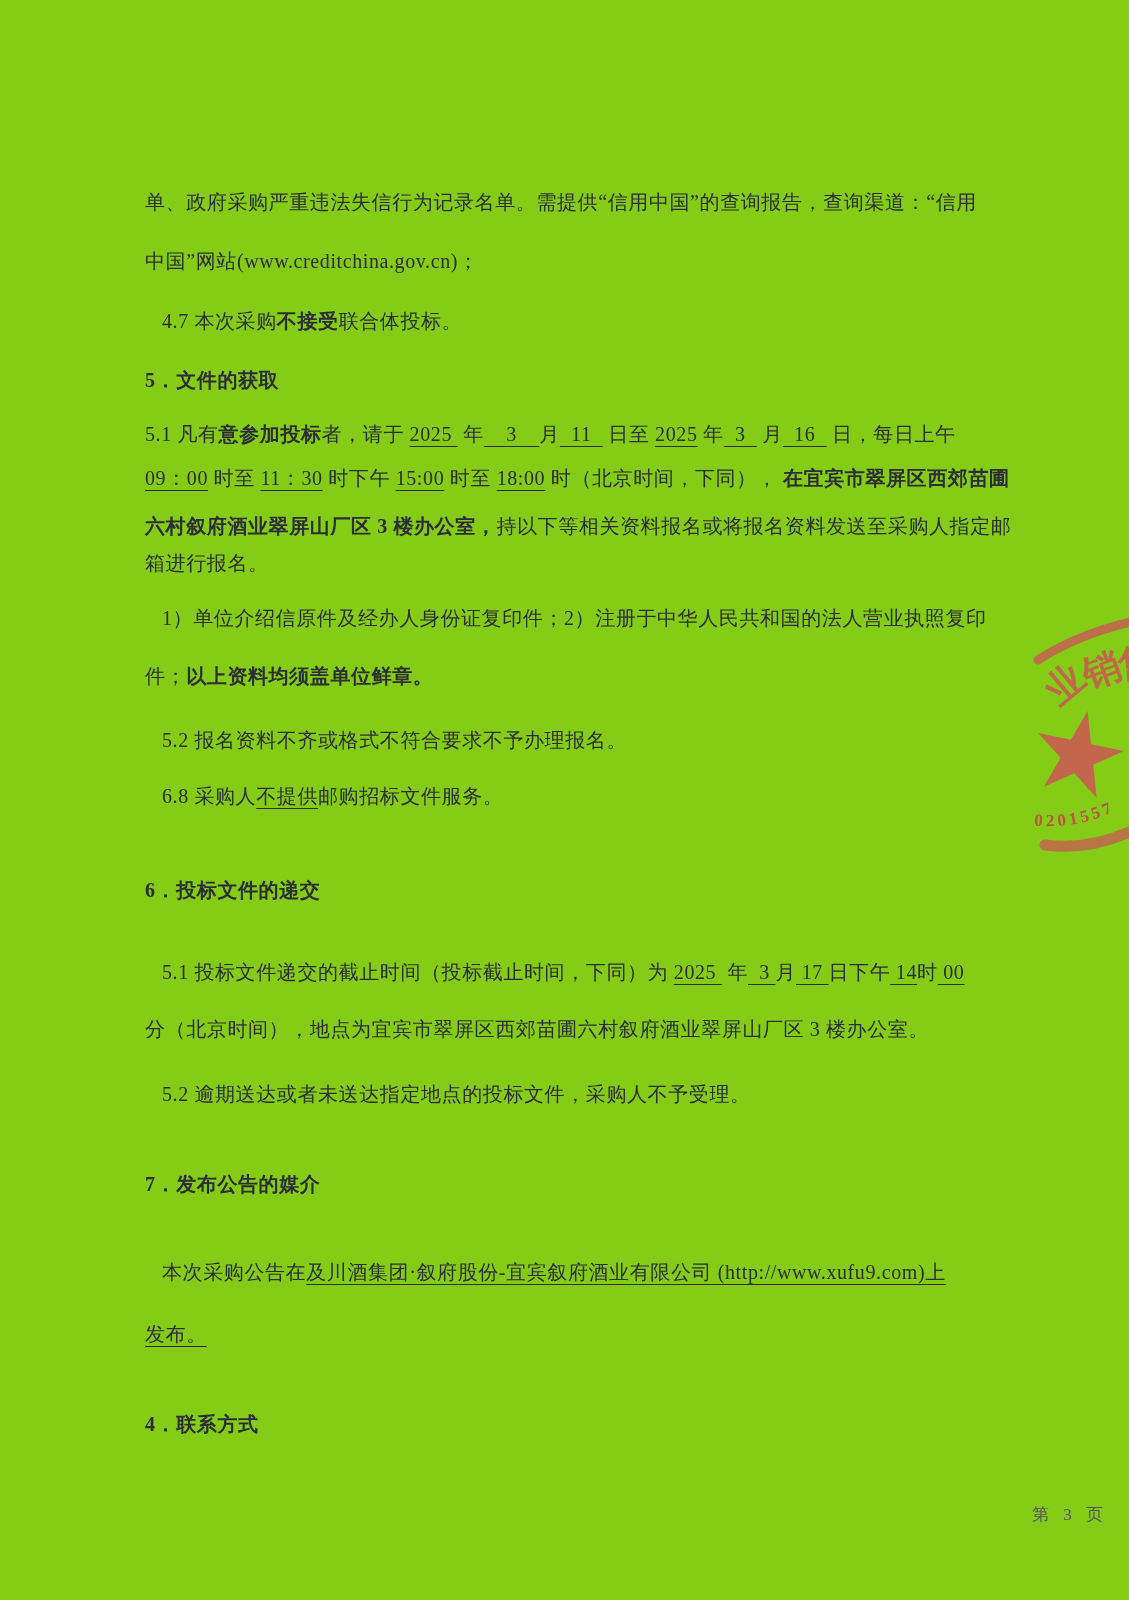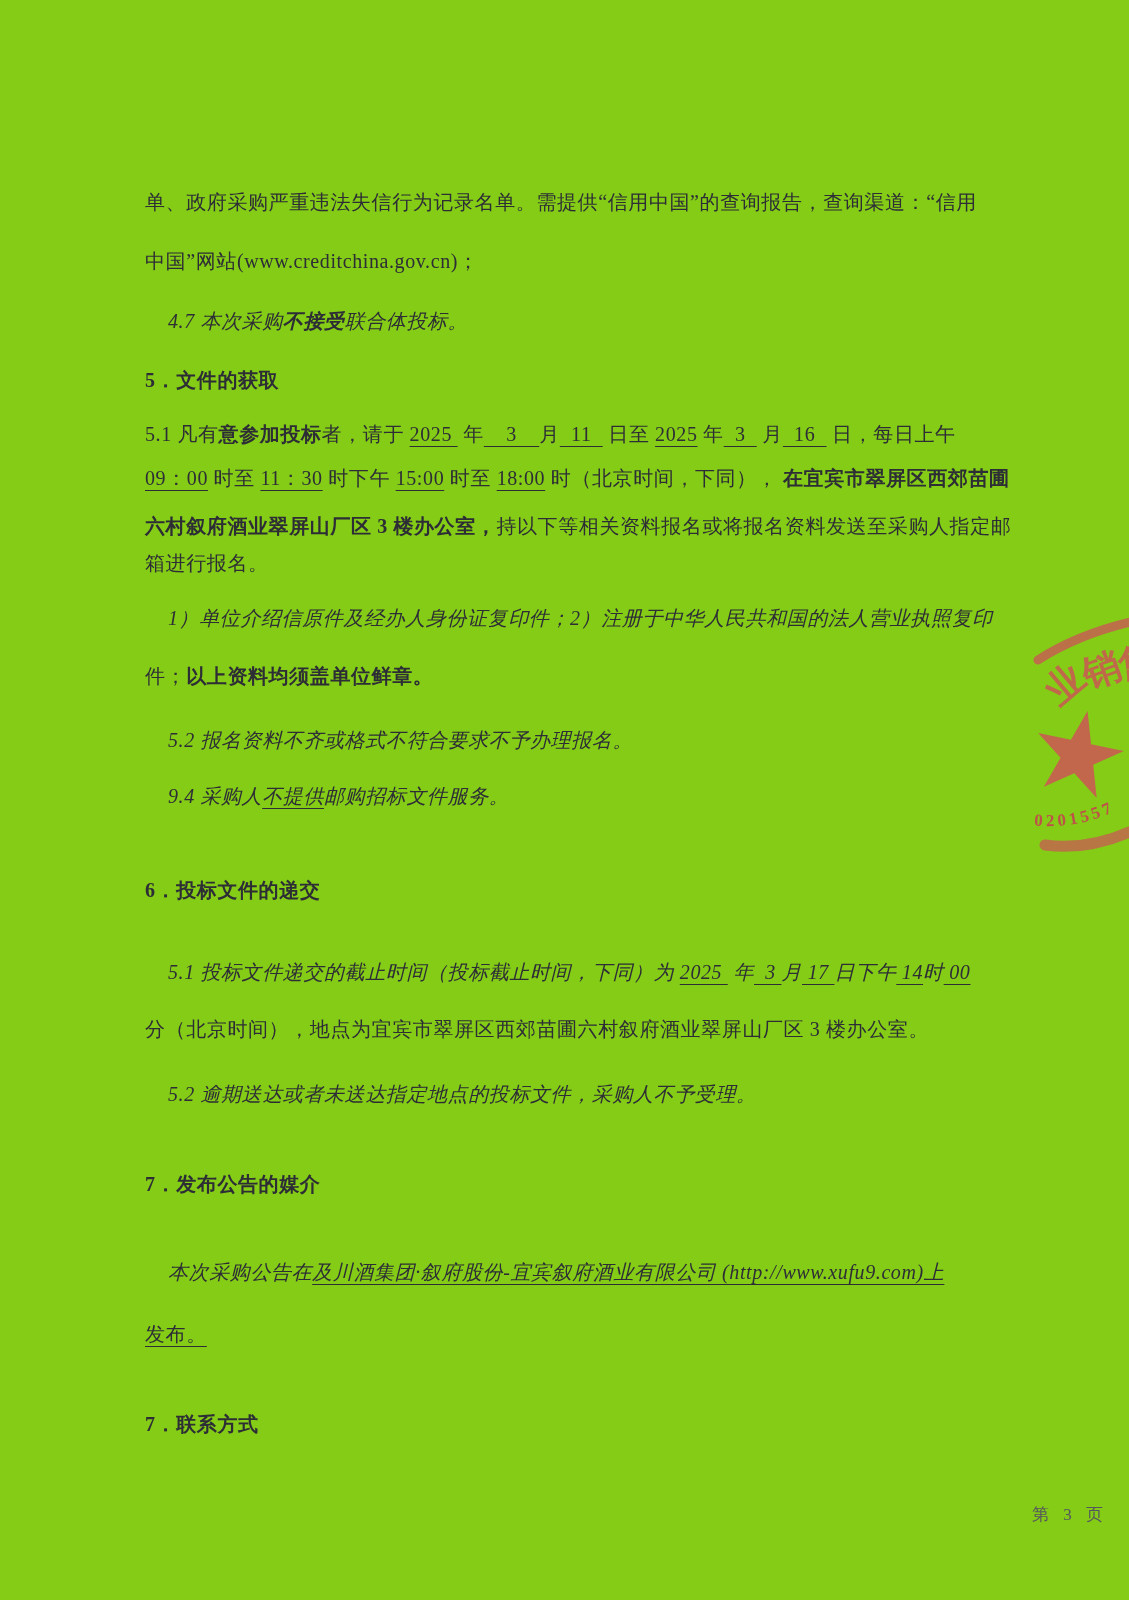--- a/index.html
+++ b/index.html
@@ -15,21 +15,21 @@
   .line{
     position:absolute;
     left:145px;
     max-width:860px;
     font-size:20px;
     line-height:28px;
     letter-spacing:0.6px;
     white-space:pre;
     color:#2d2d36;
   }
-  .line.indent{left:168px;font-style:italic;}
+  .line.indent{left:162px;}
   .run.b{font-weight:bold;}
   .run.u{text-decoration:underline;text-underline-offset:5px;text-decoration-thickness:1px;text-align:right;}
   #footer{
     position:absolute;
     top:1503px;left:0;width:1108px;
     text-align:right;
     font-size:17px;
     letter-spacing:5px;
     color:#55555f;
   }
@@ -51,29 +51,29 @@
       <div class="line" style="top: 247px;"><span class="run">中国”网站(www.creditchina.gov.cn)；</span></div>
       <div class="line indent" style="top: 307px;"><span class="run">4.7 本次采购</span><span class="run b">不接受</span><span class="run">联合体投标。</span></div>
       <div class="line" style="top: 366px;"><span class="run b">5．文件的获取</span></div>
       <div class="line" style="top: 420px;"><span class="run">5.1 凡有</span><span class="run b">意参加投标</span><span class="run">者，请于 </span><span class="run u">2025&nbsp;</span><span class="run"> 年</span><span class="run u">&nbsp;&nbsp;&nbsp;&nbsp;3&nbsp;&nbsp;&nbsp;&nbsp;</span><span class="run">月</span><span class="run u">&nbsp;&nbsp;11&nbsp;&nbsp;</span><span class="run"> 日至 </span><span class="run u">2025</span><span class="run"> 年</span><span class="run u">&nbsp;&nbsp;3&nbsp;&nbsp;</span><span class="run"> 月</span><span class="run u">&nbsp;&nbsp;16&nbsp;&nbsp;</span><span class="run"> 日，每日上午</span></div>
       <div class="line" style="top: 464px;"><span class="run u">09：00</span><span class="run"> 时至 </span><span class="run u">11：30</span><span class="run"> 时下午 </span><span class="run u">15:00</span><span class="run"> 时至 </span><span class="run u">18:00</span><span class="run"> 时（北京时间，下同）， </span><span class="run b">在宜宾市翠屏区西郊苗圃</span></div>
       <div class="line" style="top: 512px;"><span class="run b">六村叙府酒业翠屏山厂区 3 楼办公室，</span><span class="run">持以下等相关资料报名或将报名资料发送至采购人指定邮</span></div>
       <div class="line" style="top: 549px;"><span class="run">箱进行报名。</span></div>
       <div class="line indent" style="top: 604px;"><span class="run">1）单位介绍信原件及经办人身份证复印件；2）注册于中华人民共和国的法人营业执照复印</span></div>
       <div class="line" style="top: 662px;"><span class="run">件；</span><span class="run b">以上资料均须盖单位鲜章。</span></div>
       <div class="line indent" style="top: 726px;"><span class="run">5.2 报名资料不齐或格式不符合要求不予办理报名。</span></div>
-      <div class="line indent" style="top: 782px;"><span class="run">9.4 采购人</span><span class="run u">不提供</span><span class="run">邮购招标文件服务。</span></div>
+      <div class="line indent" style="top: 782px;"><span class="run">6.8 采购人</span><span class="run u">不提供</span><span class="run">邮购招标文件服务。</span></div>
       <div class="line" style="top: 876px;"><span class="run b">6．投标文件的递交</span></div>
       <div class="line indent" style="top: 958px;"><span class="run">5.1 投标文件递交的截止时间（投标截止时间，下同）为 </span><span class="run u">2025&nbsp;</span><span class="run"> 年</span><span class="run u">&nbsp;&nbsp;3&nbsp;</span><span class="run">月</span><span class="run u">&nbsp;17&nbsp;</span><span class="run">日下午</span><span class="run u">&nbsp;14</span><span class="run">时</span><span class="run u">&nbsp;00</span></div>
       <div class="line" style="top: 1015px;"><span class="run">分（北京时间），地点为宜宾市翠屏区西郊苗圃六村叙府酒业翠屏山厂区 3 楼办公室。</span></div>
       <div class="line indent" style="top: 1080px;"><span class="run">5.2 逾期送达或者未送达指定地点的投标文件，采购人不予受理。</span></div>
       <div class="line" style="top: 1170px;"><span class="run b">7．发布公告的媒介</span></div>
       <div class="line indent" style="top: 1258px;"><span class="run">本次采购公告在</span><span class="run u">及川酒集团·叙府股份-宜宾叙府酒业有限公司 (http://www.xufu9.com)上</span></div>
       <div class="line" style="top: 1320px;"><span class="run u">发布。</span></div>
-      <div class="line" style="top: 1410px;"><span class="run b">7．联系方式</span></div>
+      <div class="line" style="top: 1410px;"><span class="run b">4．联系方式</span></div>
     </div>
 
   <div id="footer">第 3 页</div>
 
   <svg id="stamp" viewBox="0 0 260 300" xmlns="http://www.w3.org/2000/svg">
 
     <path d="M 88,70 Q 135,40 200,28 T 258,24" fill="none" stroke="#cf5158" stroke-width="9" stroke-linecap="round" opacity="0.75"></path>
 
     <text class="stamp-ink" font-size="38" font-weight="bold" text-anchor="middle" opacity="0.8" transform="translate(123,104) rotate(-40)">业</text>
     <text class="stamp-ink" font-size="38" font-weight="bold" text-anchor="middle" opacity="0.8" transform="translate(156,92) rotate(-20)">销</text>

